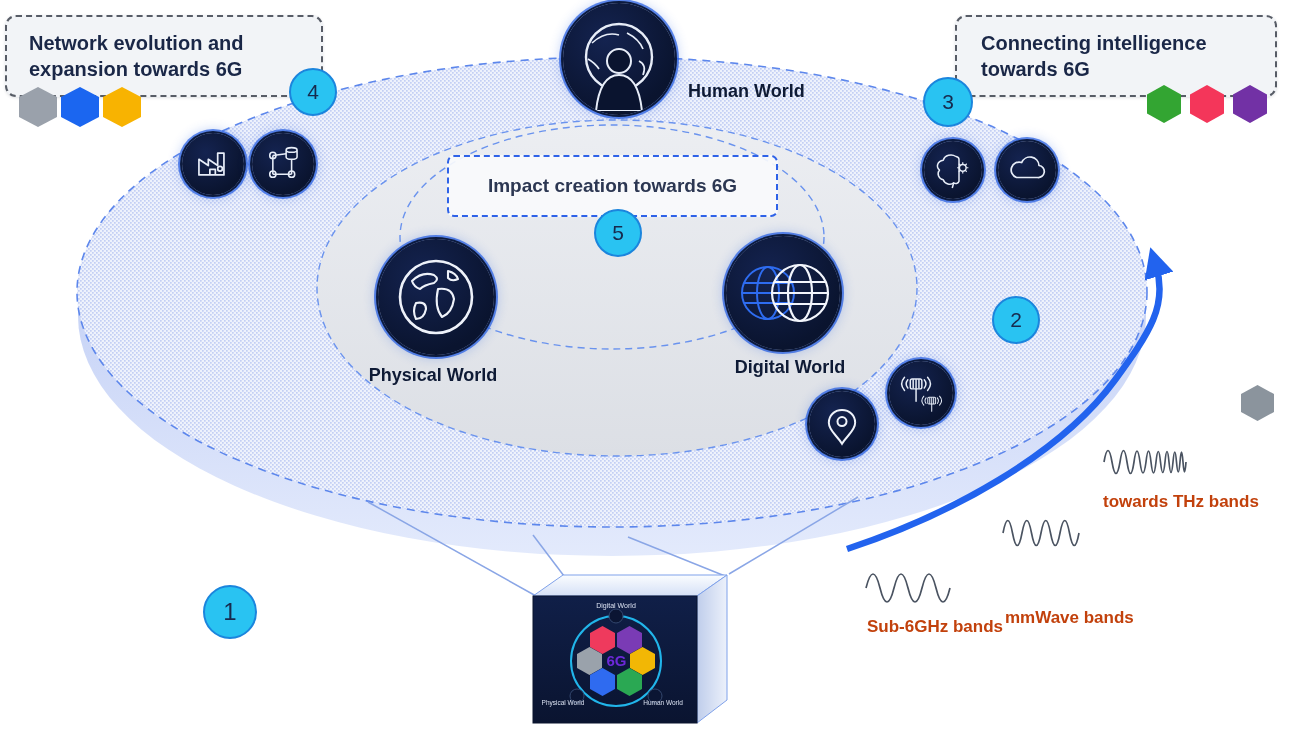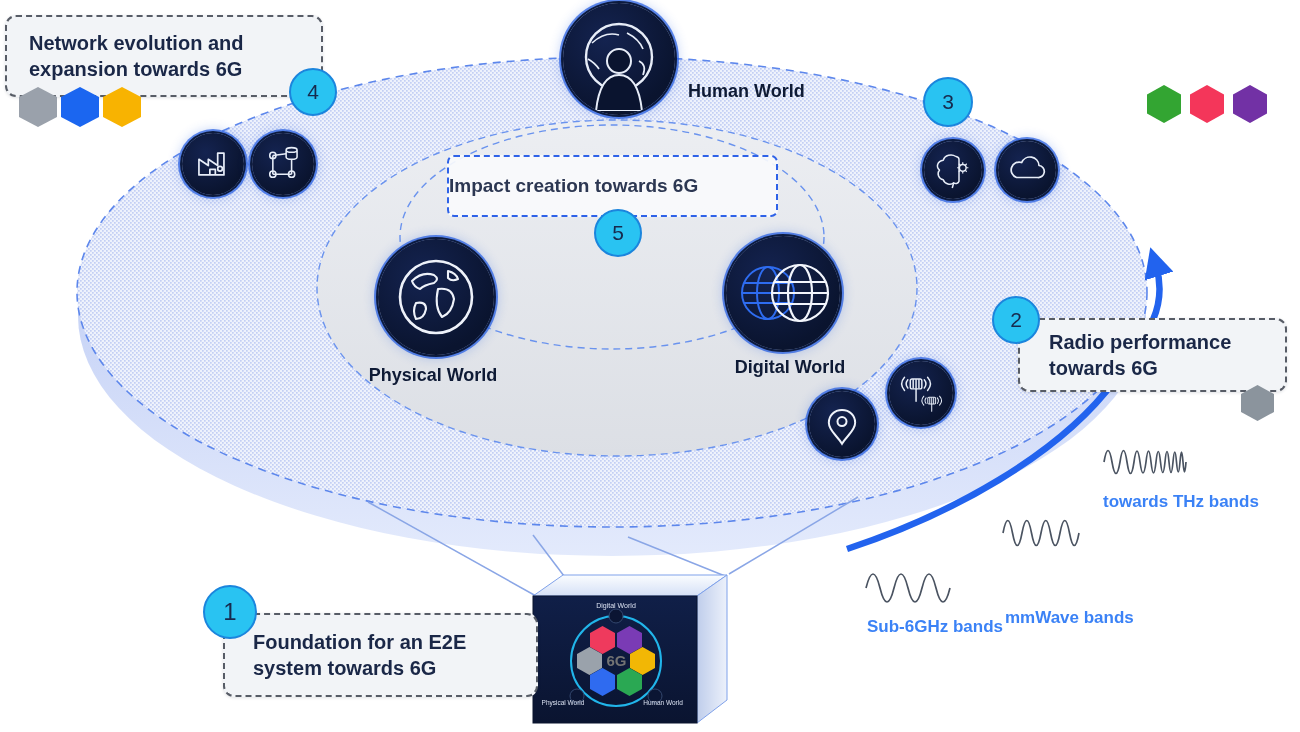--- a/index.html
+++ b/index.html
@@ -14,38 +14,38 @@
     border:2px dashed #575c66;border-radius:11px;
     box-shadow:0 1px 3px rgba(40,50,70,.14);
     color:#1a2747;font-weight:bold;font-size:20px;line-height:1.32;
     display:flex;align-items:center;z-index:4;
   }
   
   .impact{
     position:absolute;box-sizing:border-box;background:rgba(248,250,252,.92);
     border:2.5px dashed #2e62e8;border-radius:7px;
     color:#2c3752;font-weight:bold;font-size:19px;
-    display:flex;align-items:center;justify-content:flex-start;z-index:4;
+    display:flex;align-items:center;justify-content:center;z-index:4;
   }
   
   .badge{
     position:absolute;border-radius:50%;background:#29c3f2;border:2.5px solid #1b85dd;
     color:#172a4d;font-size:21px;font-weight:500;
     display:flex;align-items:center;justify-content:center;z-index:6;box-sizing:border-box;
   }
   
   .orb{
     position:absolute;border-radius:50%;
     background:radial-gradient(circle at 38% 32%,#142350 0%,#0a142f 72%);
     box-shadow:0 0 0 2px #0d1b3e,0 0 0 4px rgba(43,98,226,.75),0 0 12px 3px rgba(43,98,226,.30);
     display:flex;align-items:center;justify-content:center;overflow:hidden;z-index:5;
   }
   .hex{position:absolute;clip-path:polygon(50% 0,100% 25%,100% 75%,50% 100%,0 75%,0 25%);z-index:7;}
   .worldlabel{position:absolute;color:#0e1a35;font-weight:bold;font-size:18px;z-index:5;white-space:nowrap;}
-  .bandlabel{position:absolute;color:#3b82f6;font-weight:600;font-size:17px;z-index:5;white-space:nowrap;}
+  .bandlabel{position:absolute;color:#c2410c;font-weight:600;font-size:17px;z-index:5;white-space:nowrap;}
   .fabric{position:absolute;color:#2b6be6;font-weight:bold;font-size:21px;z-index:5;white-space:nowrap;}
   .cubetext{position:absolute;color:#d9e0f0;text-align:center;z-index:6;white-space:nowrap;}
 </style>
 </head>
 <body>
 
 <div class="stage">
 
   <svg class="scene" width="1300" height="732" viewBox="0 0 1300 732">
     <defs>
@@ -111,25 +111,22 @@
     <g fill="none" stroke="#4a5361" stroke-width="1.7">
       <path d="M866,588 Q873,560 880,588 Q887,616 894,588 Q901,560 908,588 Q915,616 922,588 Q929,560 936,588 Q943,616 950,588"></path>
       <path d="M1003,533 Q1007.8,508 1012.5,533 Q1017.3,558 1022,533 Q1026.8,508 1031.5,533 Q1036.3,558 1041,533 Q1045.8,508 1050.5,533 Q1055.3,558 1060,533 Q1064.8,508 1069.5,533 Q1074.3,558 1079,533"></path>
       <path d="M1104,462 Q1108,439 1112,462 Q1116,485 1120,462 Q1123.5,439 1127,462 Q1130.5,485 1134,462 Q1137,440 1140,462 Q1143,484 1146,462 Q1148.5,440 1151,462 Q1153.5,484 1156,462 Q1158.3,441 1160.5,462 Q1162.8,483 1165,462 Q1167,441 1169,462 Q1171,483 1173,462 Q1174.8,442 1176.5,462 Q1178.3,482 1180,462 Q1181.5,442 1183,462 Q1184.5,482 1186,462"></path>
     </g>
   </svg>
 
   <div class="callout" style="left:5px;top:15px;width:318px;height:82px;padding:10px 14px 10px 22px;">
     <span>Network evolution and expansion towards 6G</span>
   </div>
-  <div class="callout" style="left:1018px;top:318px;width:269px;height:74px;padding:8px 10px 8px 29px;">
-    <span>Radio performance towards 6G</span>
-  </div>
-  <div class="callout" style="left:223px;top:613px;width:315px;height:84px;padding:10px 12px 10px 28px;">
-    <span>Foundation for an E2E system towards 6G</span>
+  <div class="callout" style="left:955px;top:15px;width:322px;height:82px;padding:10px 14px 10px 24px;">
+    <span>Connecting intelligence towards 6G</span>
   </div>
   <div class="impact" style="left:447px;top:155px;width:331px;height:62px;">
     <span>Impact creation towards 6G</span>
   </div>
 
   <div class="badge" style="left:203px;top:585px;width:54px;height:54px;font-size:24px;">
       <span>1</span>
     </div>
   <div class="badge" style="left:992px;top:296px;width:48px;height:48px;">
       <span>2</span>
@@ -288,18 +285,18 @@
   <div class="bandlabel" style="left:1005px;top:564px;margin-top:44px;">mmWave bands</div>
   <div class="bandlabel" style="left:1103px;top:492px;">towards THz bands</div>
 
   <div class="hex" style="left: 590px; top: 626px; width: 25px; height: 28px; background: rgb(239, 58, 93);"></div>
   <div class="hex" style="left: 617px; top: 626px; width: 25px; height: 28px; background: rgb(122, 59, 181);"></div>
   <div class="hex" style="left: 577px; top: 647px; width: 25px; height: 28px; background: rgb(154, 162, 171);"></div>
   <div class="hex" style="left: 630px; top: 647px; width: 25px; height: 28px; background: rgb(242, 183, 5);"></div>
   <div class="hex" style="left: 590px; top: 668px; width: 25px; height: 28px; background: rgb(47, 107, 240);"></div>
   <div class="hex" style="left: 617px; top: 668px; width: 25px; height: 28px; background: rgb(42, 168, 83);"></div>
 
-  <div class="cubetext" style="left:601px;top:652px;width:31px;font-size:15px;font-weight:bold;color:#737373;">6G</div>
+  <div class="cubetext" style="left:601px;top:652px;width:31px;font-size:15px;font-weight:bold;color:#6d28d9;">6G</div>
   <div class="cubetext" style="left:576px;top:602px;width:80px;font-size:7px;">Digital World</div>
   <div class="cubetext" style="left:523px;top:699px;width:80px;font-size:6.5px;">Physical World</div>
   <div class="cubetext" style="left:623px;top:699px;width:80px;font-size:6.5px;">Human World</div>
 
 </div>
 
 </body></html>

